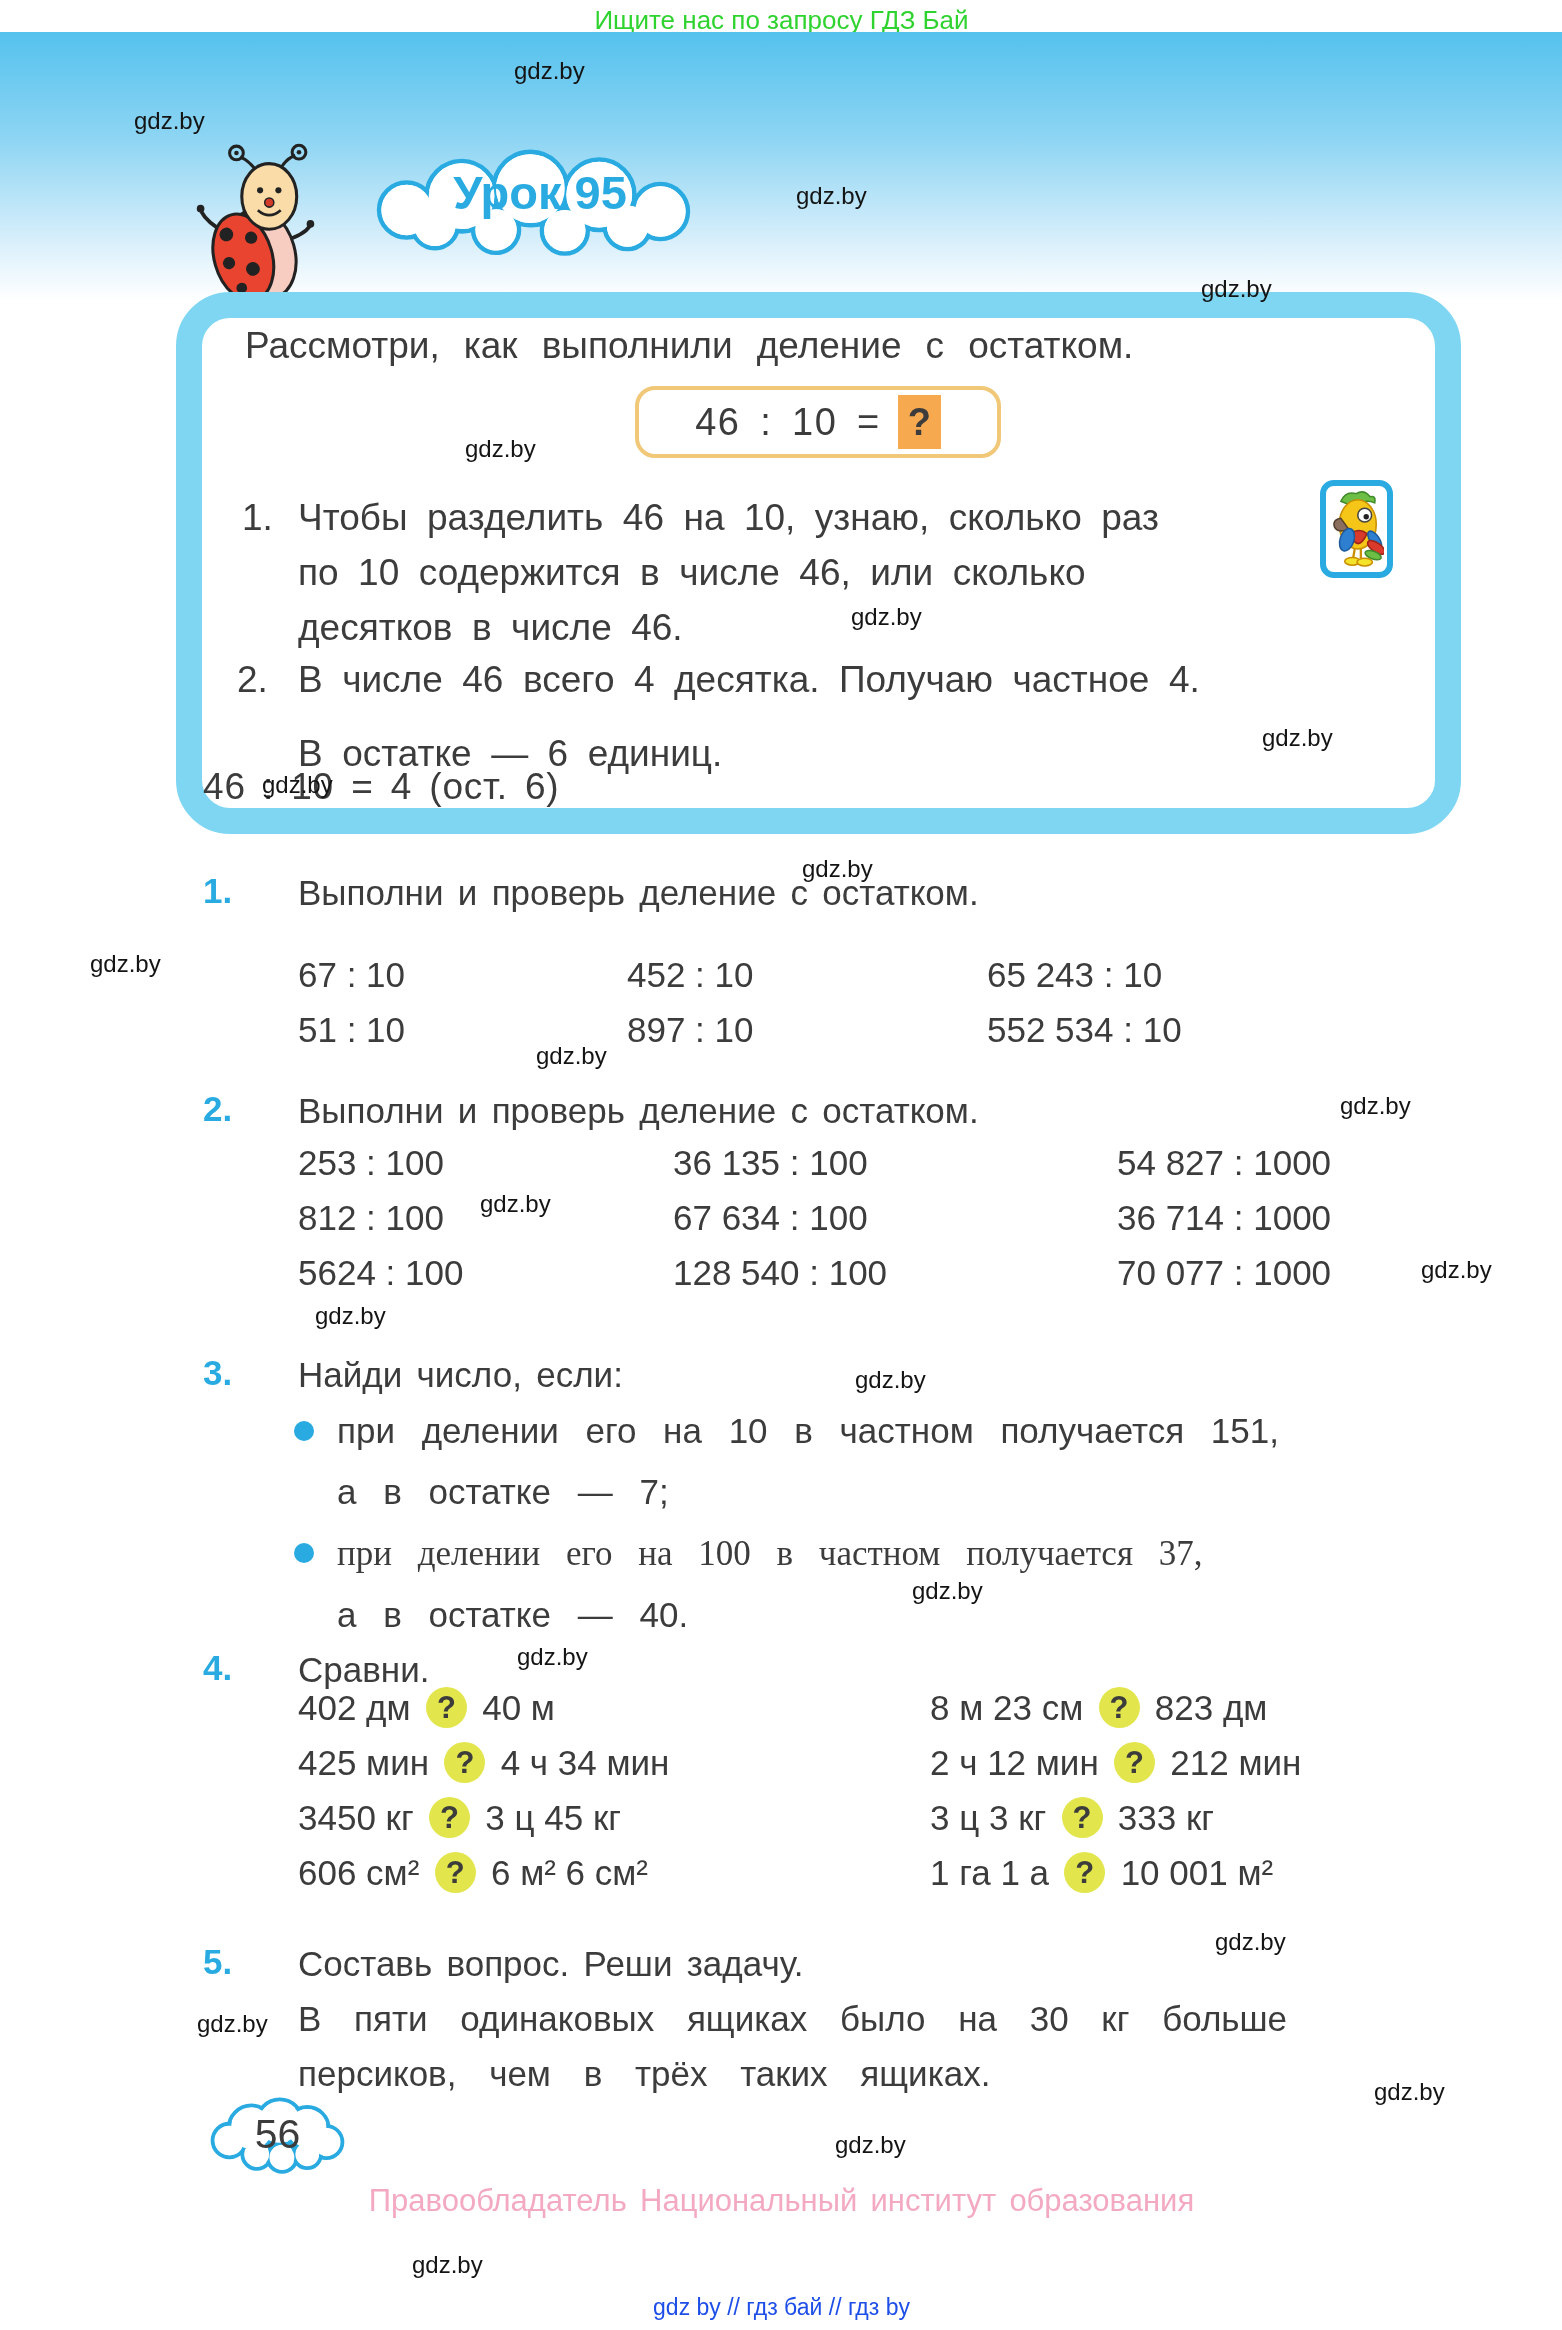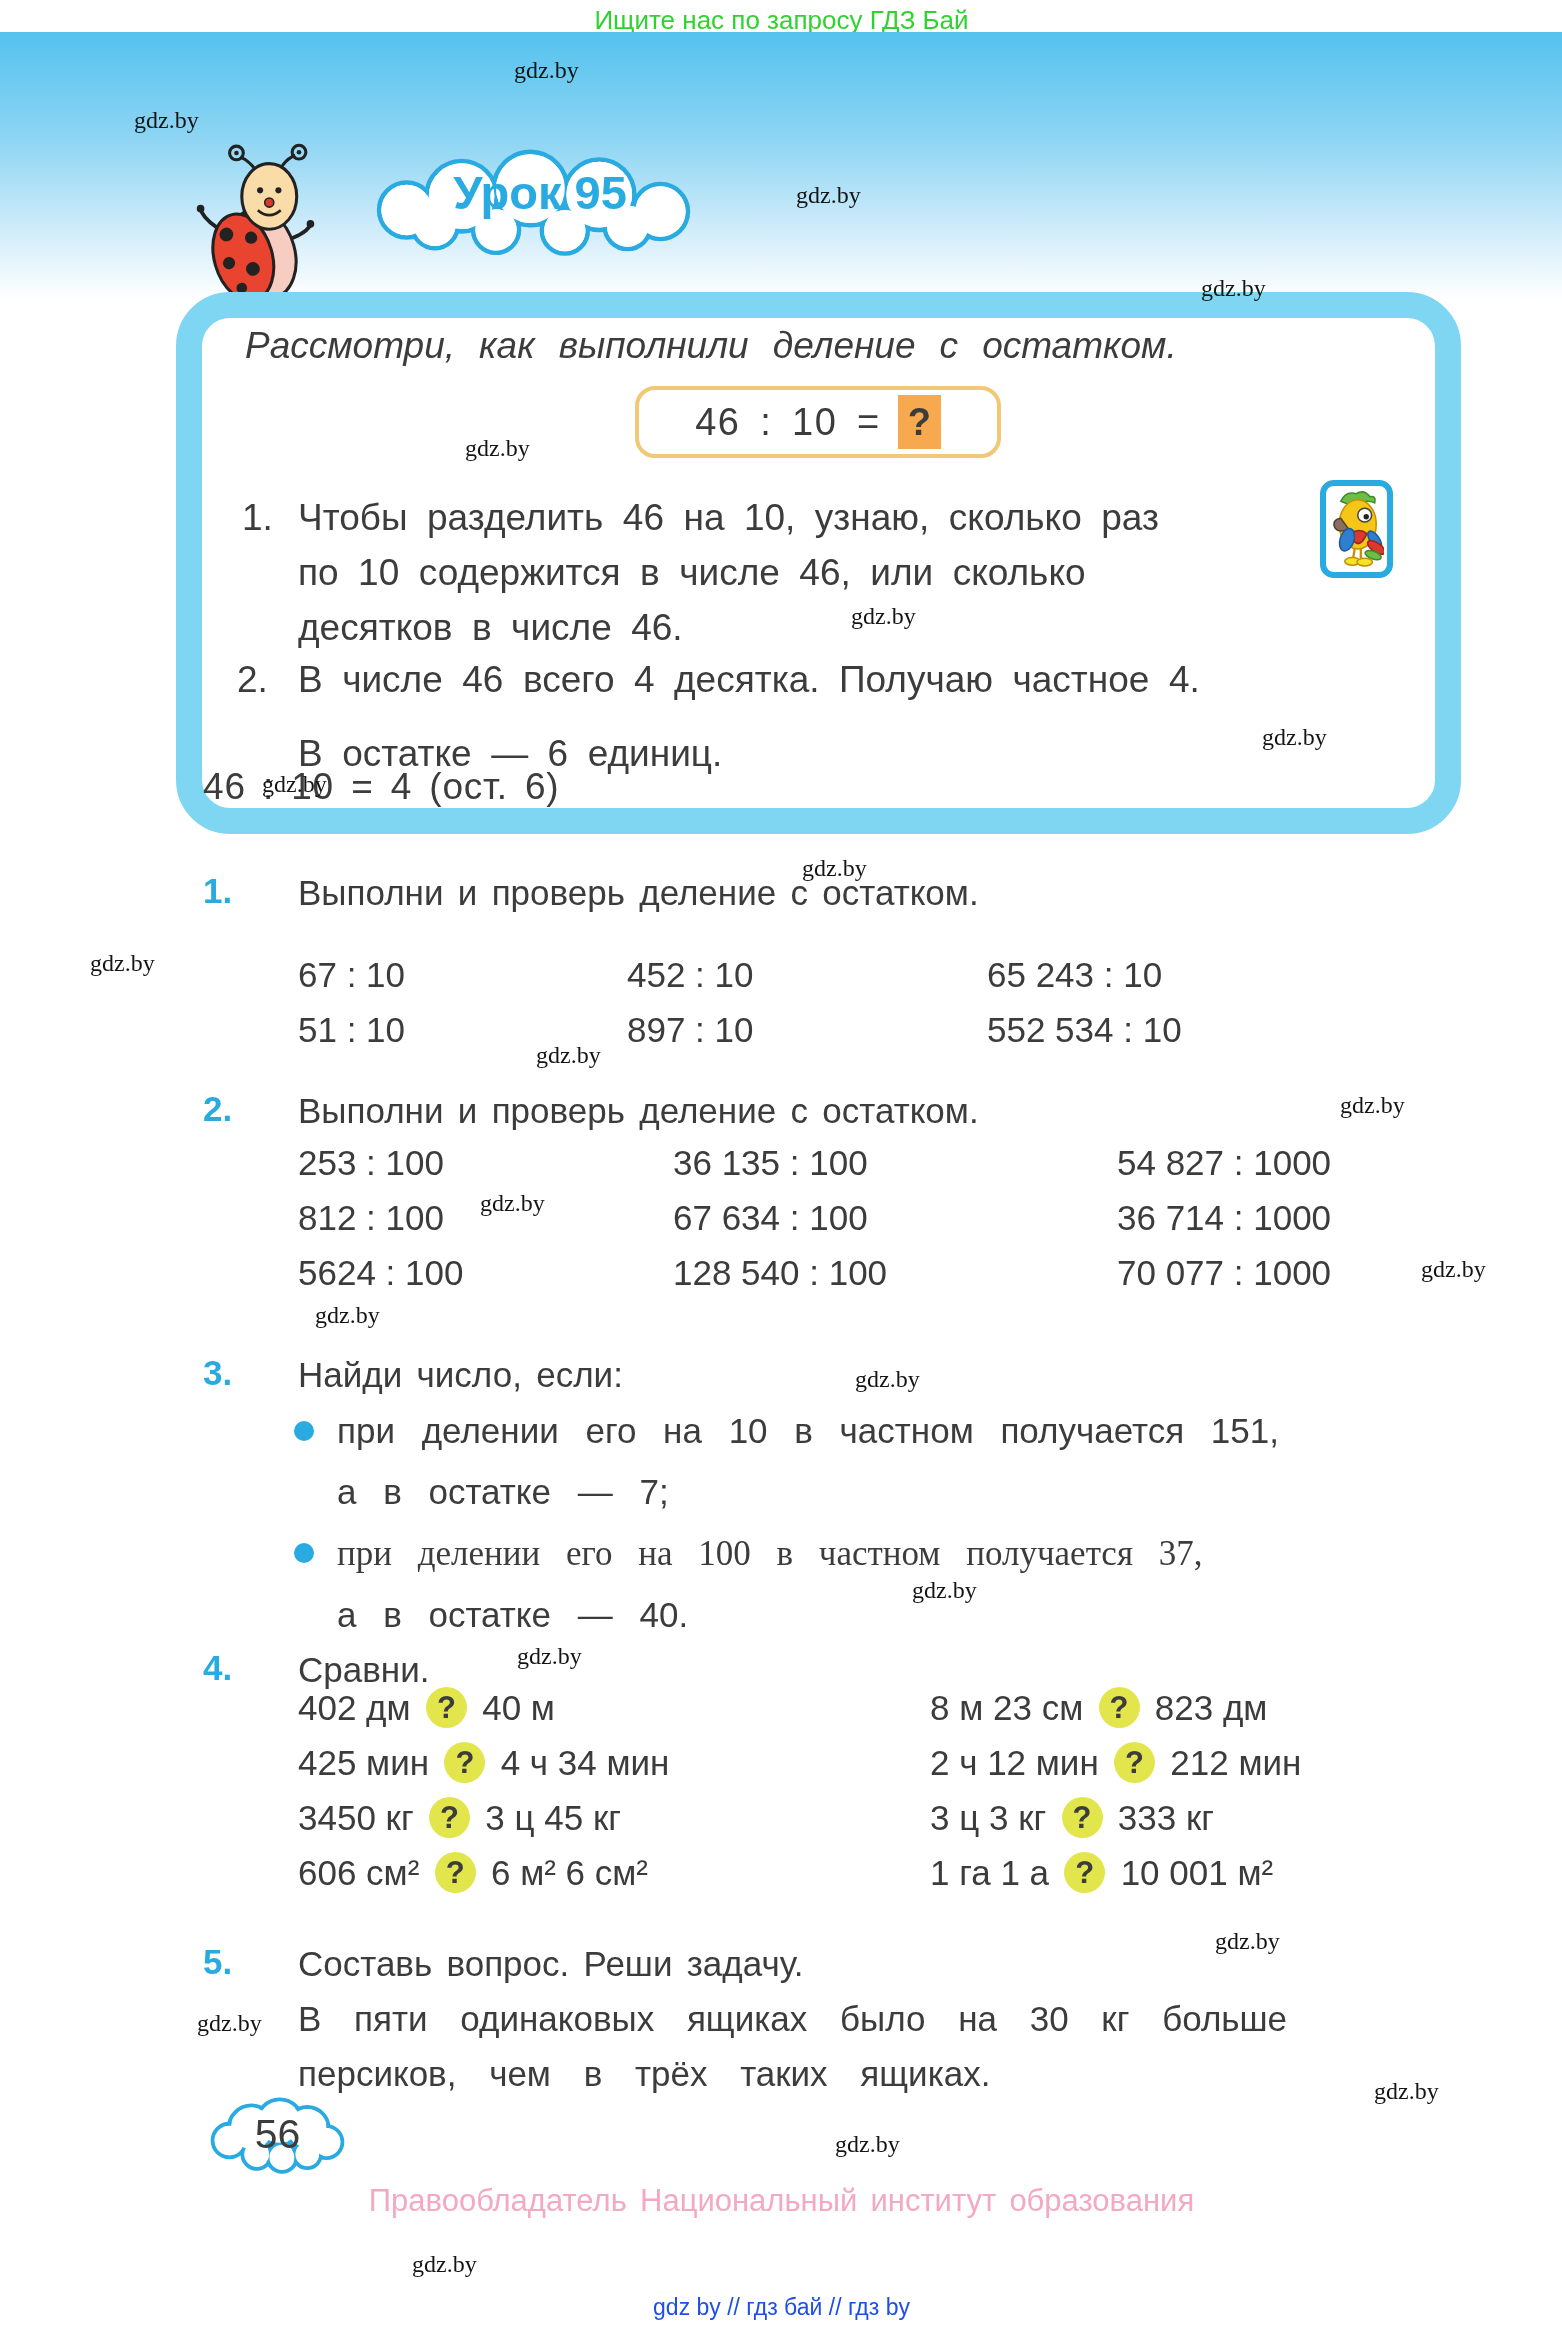--- a/index.html
+++ b/index.html
@@ -2,28 +2,28 @@
 <html style="--accent: #29abe2; --boxborder: #7fd6f2; --pillborder: #f1c878; --orange: #f6a94f; --qyellow: #e2e64c; --pink: #f3a9c2; --green: #2fd32f; --footerblue: #1d4fe8;font-size:12.2px"><head>
 <meta charset="utf-8">
 <style>
   html,body{margin:0;padding:0;background:#888;}
   .page{position:relative;width:1563px;height:2330px;background:#ffffff;overflow:hidden;
         font-family:"Liberation Sans",sans-serif;color:#3c3c3c;}
   .promo{position:absolute;top:4.6px;left:0;width:100%;text-align:center;
          font-size:26px;color:var(--green,#2fd32f);}
   .sky{position:absolute;left:0;top:32px;width:1563px;height:268px;
        background:linear-gradient(180deg,#54c2ee 0%,#8ed5f3 40%,#d8effb 78%,#ffffff 100%);}
-  .wm{position:absolute;font-size:24px;color:#141414;white-space:nowrap;font-family:Liberation Serif, serif;}
+  .wm{position:absolute;font-size:24px;color:#141414;white-space:nowrap;}
   .lesson-cloud{position:absolute;left:347px;top:144px;width:386px;height:119px;}
   .lesson-cloud .label{position:absolute;left:0;top:21.4px;width:100%;text-align:center;
         font-size:47px;font-weight:bold;color:var(--accent,#29abe2);}
   .theory-box{position:absolute;left:176px;top:292px;width:1285px;height:542px;
         box-sizing:border-box;border:26px solid var(--boxborder,#7fd6f2);border-radius:54px;background:#fff;}
   .btxt{position:absolute;font-size:37px;line-height:43px;white-space:nowrap;}
-  .btitle{word-spacing:13.8px;font-style:italic;}
+  .btitle{word-spacing:13.8px;}
   .bstep{word-spacing:9.2px;}
   .pill{position:absolute;left:635px;top:386px;width:366px;height:72px;box-sizing:border-box;
         border:4.6px solid var(--pillborder,#f1c878);border-radius:20px;background:#fff;
         display:flex;align-items:center;justify-content:center;gap:17px;}
   .pill .eq{font-size:38px;letter-spacing:1.5px;word-spacing:7.7px;}
   .unknown{width:43px;height:54px;background:var(--orange,#f6a94f);display:flex;
         align-items:center;justify-content:center;font-size:38px;font-weight:bold;color:#3c3c3c;}
   .parrot-badge{position:absolute;left:1320px;top:480px;width:73px;height:98px;box-sizing:border-box;
         border:6.9px solid var(--accent,#29abe2);border-radius:13.8px;background:#fff;
         display:flex;align-items:center;justify-content:center;}

